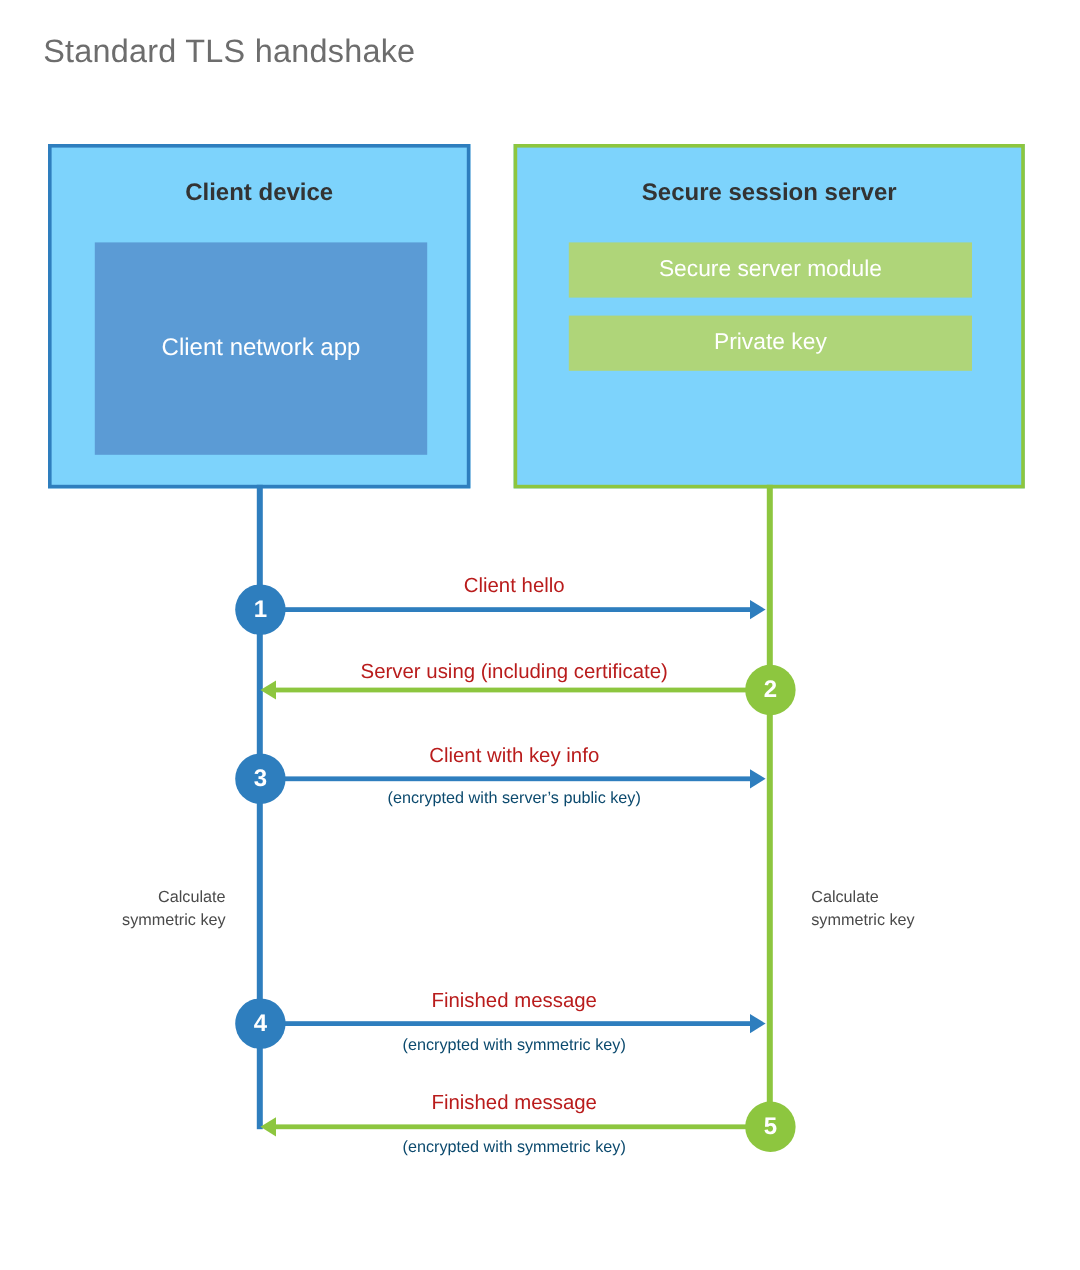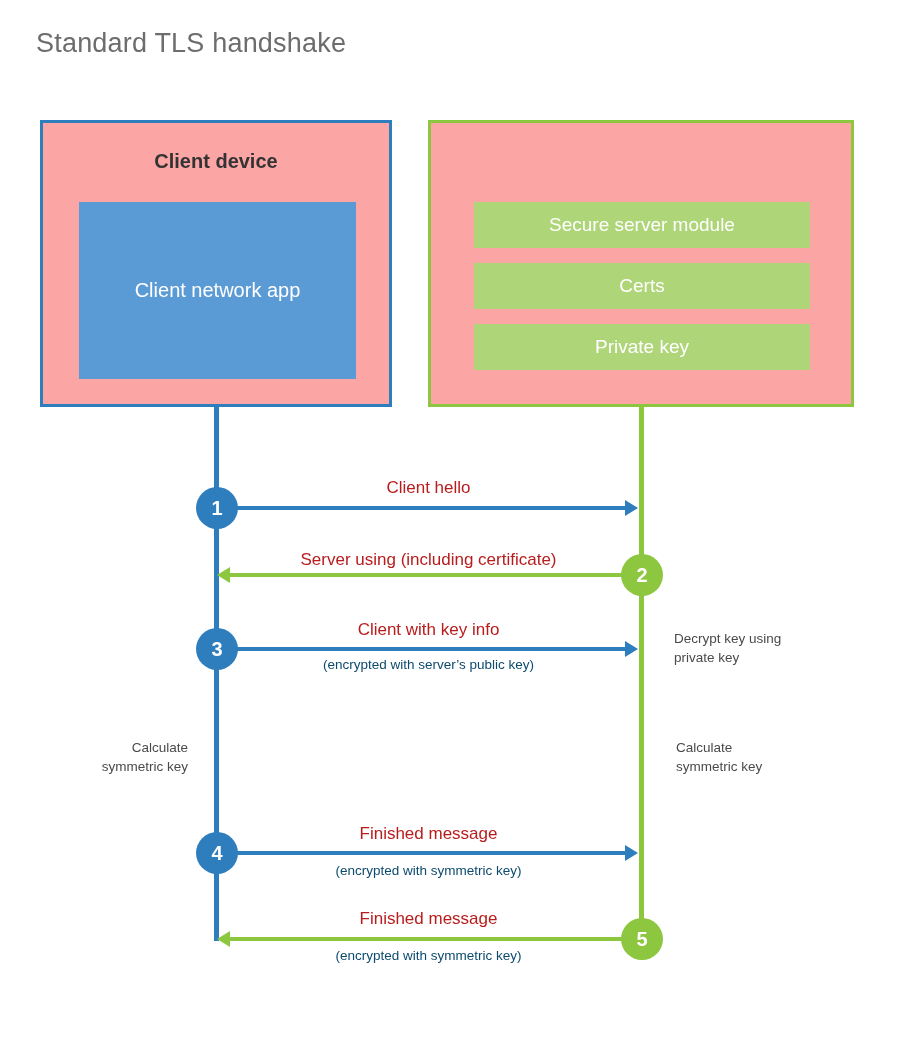--- a/index.html
+++ b/index.html
@@ -28,21 +28,21 @@
     font-size: 27px;
     font-weight: 300;
     color: #6d6d6d;
     letter-spacing: 0.2px;
     white-space: nowrap;
   }
 
   
   .entity-box {
     position: absolute;
-    background: #fca5a5;
+    background: #7dd3fc;
     box-sizing: border-box;
   }
   .entity-box.client {
     left: 40px;
     top: 120px;
     width: 352px;
     height: 287px;
     border: 3px solid #2e7ebe;
   }
   .entity-box.server {
@@ -194,23 +194,23 @@
 <div id="stage">
 
   <div class="page-title">Standard TLS handshake</div>
 
   <div class="entity-box client">
     <div class="entity-title">Client device</div>
     <div class="client-app-block">Client network app</div>
   </div>
 
   <div class="entity-box server">
+    <div class="entity-title">Secure session server</div>
     <div class="server-bars">
       <div class="server-bar">Secure server module</div>
-      <div class="server-bar">Certs</div>
       <div class="server-bar">Private key</div>
     </div>
   </div>
 
   <div class="lifeline client-line"></div>
   <div class="lifeline server-line"></div>
 
   <div class="msg-label" style="left:216px; top:478px; width:425px;">Client hello</div>
   <div class="arrow blue ltr" style="left:216px; top:506px; width:410px;">
     <div class="shaft"></div>
@@ -226,22 +226,20 @@
   <div class="step-circle green" style="left:621px; top:554px;">2</div>
 
   <div class="msg-label" style="left:216px; top:620px; width:425px;">Client with key info</div>
   <div class="arrow blue ltr" style="left:216px; top:647px; width:410px;">
     <div class="shaft"></div>
     <div class="head"></div>
   </div>
   <div class="msg-sub" style="left:216px; top:657px; width:425px;">(encrypted with server’s public key)</div>
   <div class="step-circle blue" style="left:196px; top:628px;">3</div>
 
-  <div class="side-note right-of-line" style="left:674px; top:630px; width:190px; white-space:pre-line;">Decrypt key using
-private key</div>
 
   <div class="side-note left-of-line" style="left:18px; top:739px; width:170px; white-space:pre-line;">Calculate
 symmetric key</div>
   <div class="side-note right-of-line" style="left:676px; top:739px; width:190px; white-space:pre-line;">Calculate
 symmetric key</div>
 
   <div class="msg-label" style="left:216px; top:824px; width:425px;">Finished message</div>
   <div class="arrow blue ltr" style="left:216px; top:851px; width:410px;">
     <div class="shaft"></div>
     <div class="head"></div>

